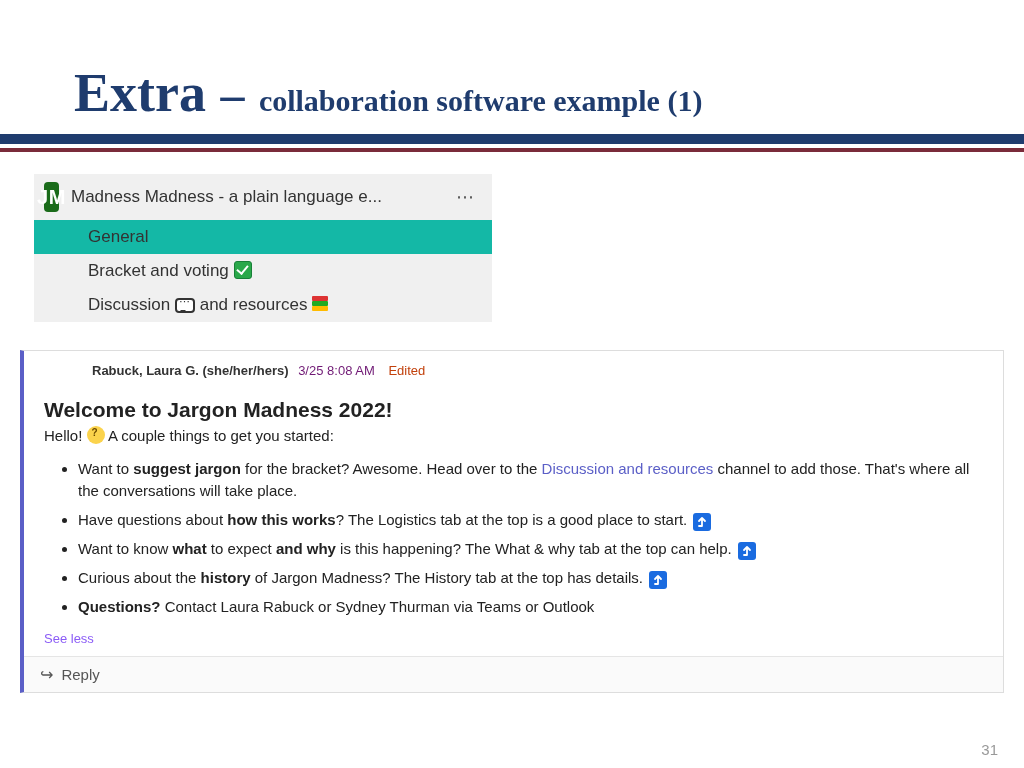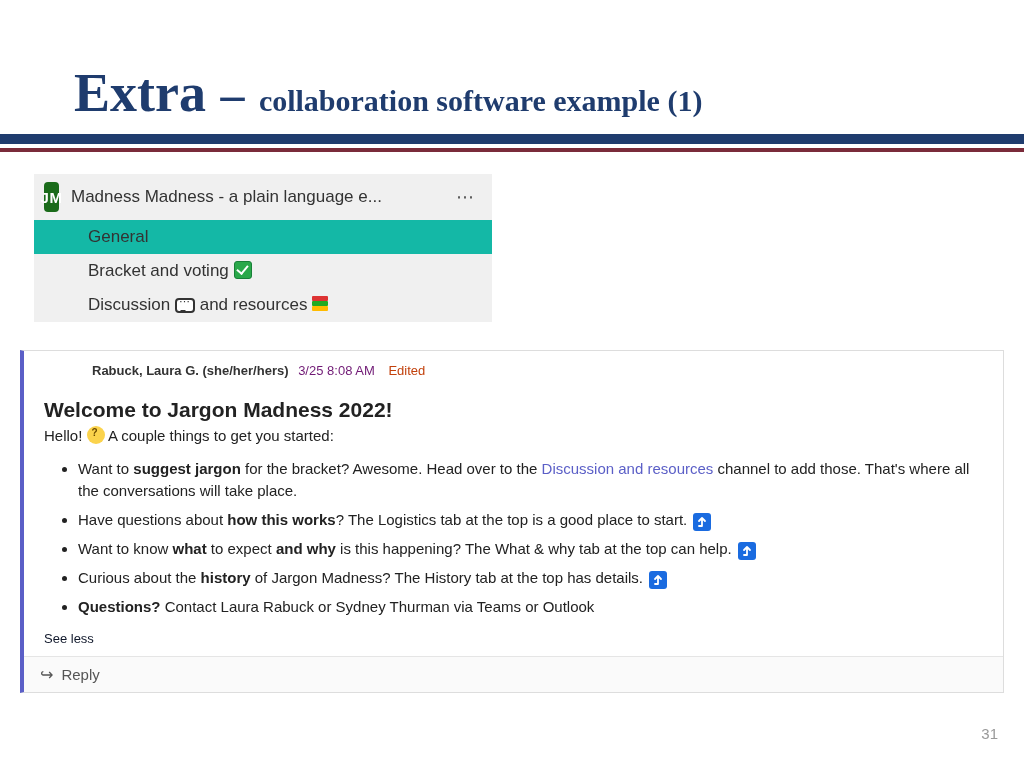--- a/index.html
+++ b/index.html
@@ -10,21 +10,21 @@
   .title-dash { font-family: Georgia, serif; font-weight: bold; font-size: 48px; color: #1f3c6e; display: inline; margin: 0 10px; }
   .title-small { font-family: Georgia, serif; font-weight: bold; font-size: 30px; color: #1f3c6e; display: inline; }
   .rule-wrap { margin-top: 10px; }
   .rule-blue { height: 10px; background: #1f3c6e; width: 100%; }
   .rule-gap  { height: 4px; background: #fff; }
   .rule-maroon { height: 4px; background: #7a2b3a; width: 100%; }
 
   
   .panel { margin: 22px 0 0 34px; width: 458px; }
   .team-row { background: #f0f0f0; display: flex; align-items: center; padding: 8px 10px; gap: 12px; }
-  .team-avatar { width: 15px; height: 30px; background: #1a6b1a; border-radius: 4px; color: #fff; font-weight: 600; font-size: 15px; display: flex; align-items: center; justify-content: center; letter-spacing: 0.5px;}
+  .team-avatar { width: 15px; height: 30px; background: #1a6b1a; border-radius: 4px; color: #fff; font-weight: 600; font-size: 20px; display: flex; align-items: center; justify-content: center; letter-spacing: 0.5px;}
   .team-name { flex: 1; color: #333; font-size: 17px; white-space: nowrap; overflow: hidden; text-overflow: ellipsis; }
   .more-dots { color: #555; font-size: 18px; letter-spacing: 2px; padding: 2px 6px; cursor: pointer; }
   .ch-row { padding: 7px 10px 7px 54px; font-size: 17px; color: #333; }
   .ch-plain { background: #14b8a6; }
   .ch-shaded { background: #f0f0f0; }
   .emoji-box { display: inline-flex; width: 18px; height: 18px; vertical-align: -3px; }
   .check-emoji { background: #2aa84a; border: 1px solid #188038; border-radius: 3px; position: relative; }
   .check-emoji::after { content: ""; position: absolute; left: 4px; top: 1px; width: 5px; height: 9px; border: solid #fff; border-width: 0 2.5px 2.5px 0; transform: rotate(40deg); }
   .speech-emoji { border: 2px solid #333; border-radius: 4px; width: 20px; height: 15px; position: relative; background: #fff; }
   .speech-emoji::after { content: "⋯"; position: absolute; top: -5px; left: 2px; font-size: 11px; color: #333; letter-spacing: -1px;}
@@ -44,25 +44,25 @@
   .msg-meta .edited { color: #c2410c; margin-left: 10px; text-align: center; }
   .msg-title { font-size: 21px; font-weight: 600; margin-top: 20px; }
   .msg-intro { margin-top: 4px; }
   .think-emoji { display:inline-block; width:18px; height:18px; background:#fbd34c; border-radius:50%; vertical-align:-3px; position:relative; }
   .think-emoji::after { content:"?"; position:absolute; font-size:10px; left:5px; top:1px; color:#6b4a00; font-weight:bold;}
   ul.msg-list { margin: 14px 0 8px 34px; padding: 0; }
   ul.msg-list li { margin-bottom: 7px; line-height: 1.45; }
   .lnk { color: #5b5fc7; }
   .arrow-badge { display: inline-flex; width: 18px; height: 18px; background: #1a6be0; border-radius: 3px; vertical-align: -3px; align-items: center; justify-content: center; margin-left: 2px;}
   .arrow-badge svg { width: 12px; height: 12px; }
-  .see-less { color: #0f172a; font-size: 13px; margin-top: 6px; cursor: pointer; display: inline-block; }
+  .see-less { color: #8b5cf6; font-size: 13px; margin-top: 6px; cursor: pointer; display: inline-block; }
   .reply-bar { border-top: 1px solid #e5e5e5; background: #fafafa; padding: 8px 16px; display: flex; align-items: center; gap: 8px; color: #555; font-size: 15px; cursor: pointer;}
   .reply-icon { display:inline-block; transform: scaleX(-1); font-size: 16px; color:#555; }
 
-  .page-num { position: absolute; bottom: 26px; right: 26px; color: #999; font-size: 15px; }
+  .page-num { position: absolute; bottom: 10px; right: 26px; color: #999; font-size: 15px; }
 </style>
 </head>
 <body>
 
 <div class="slide">
 
   <div class="title-row">
     <span class="title-large">Extra</span>
     <span class="title-dash">–</span>
     <span class="title-small">collaboration software example (1)</span>

